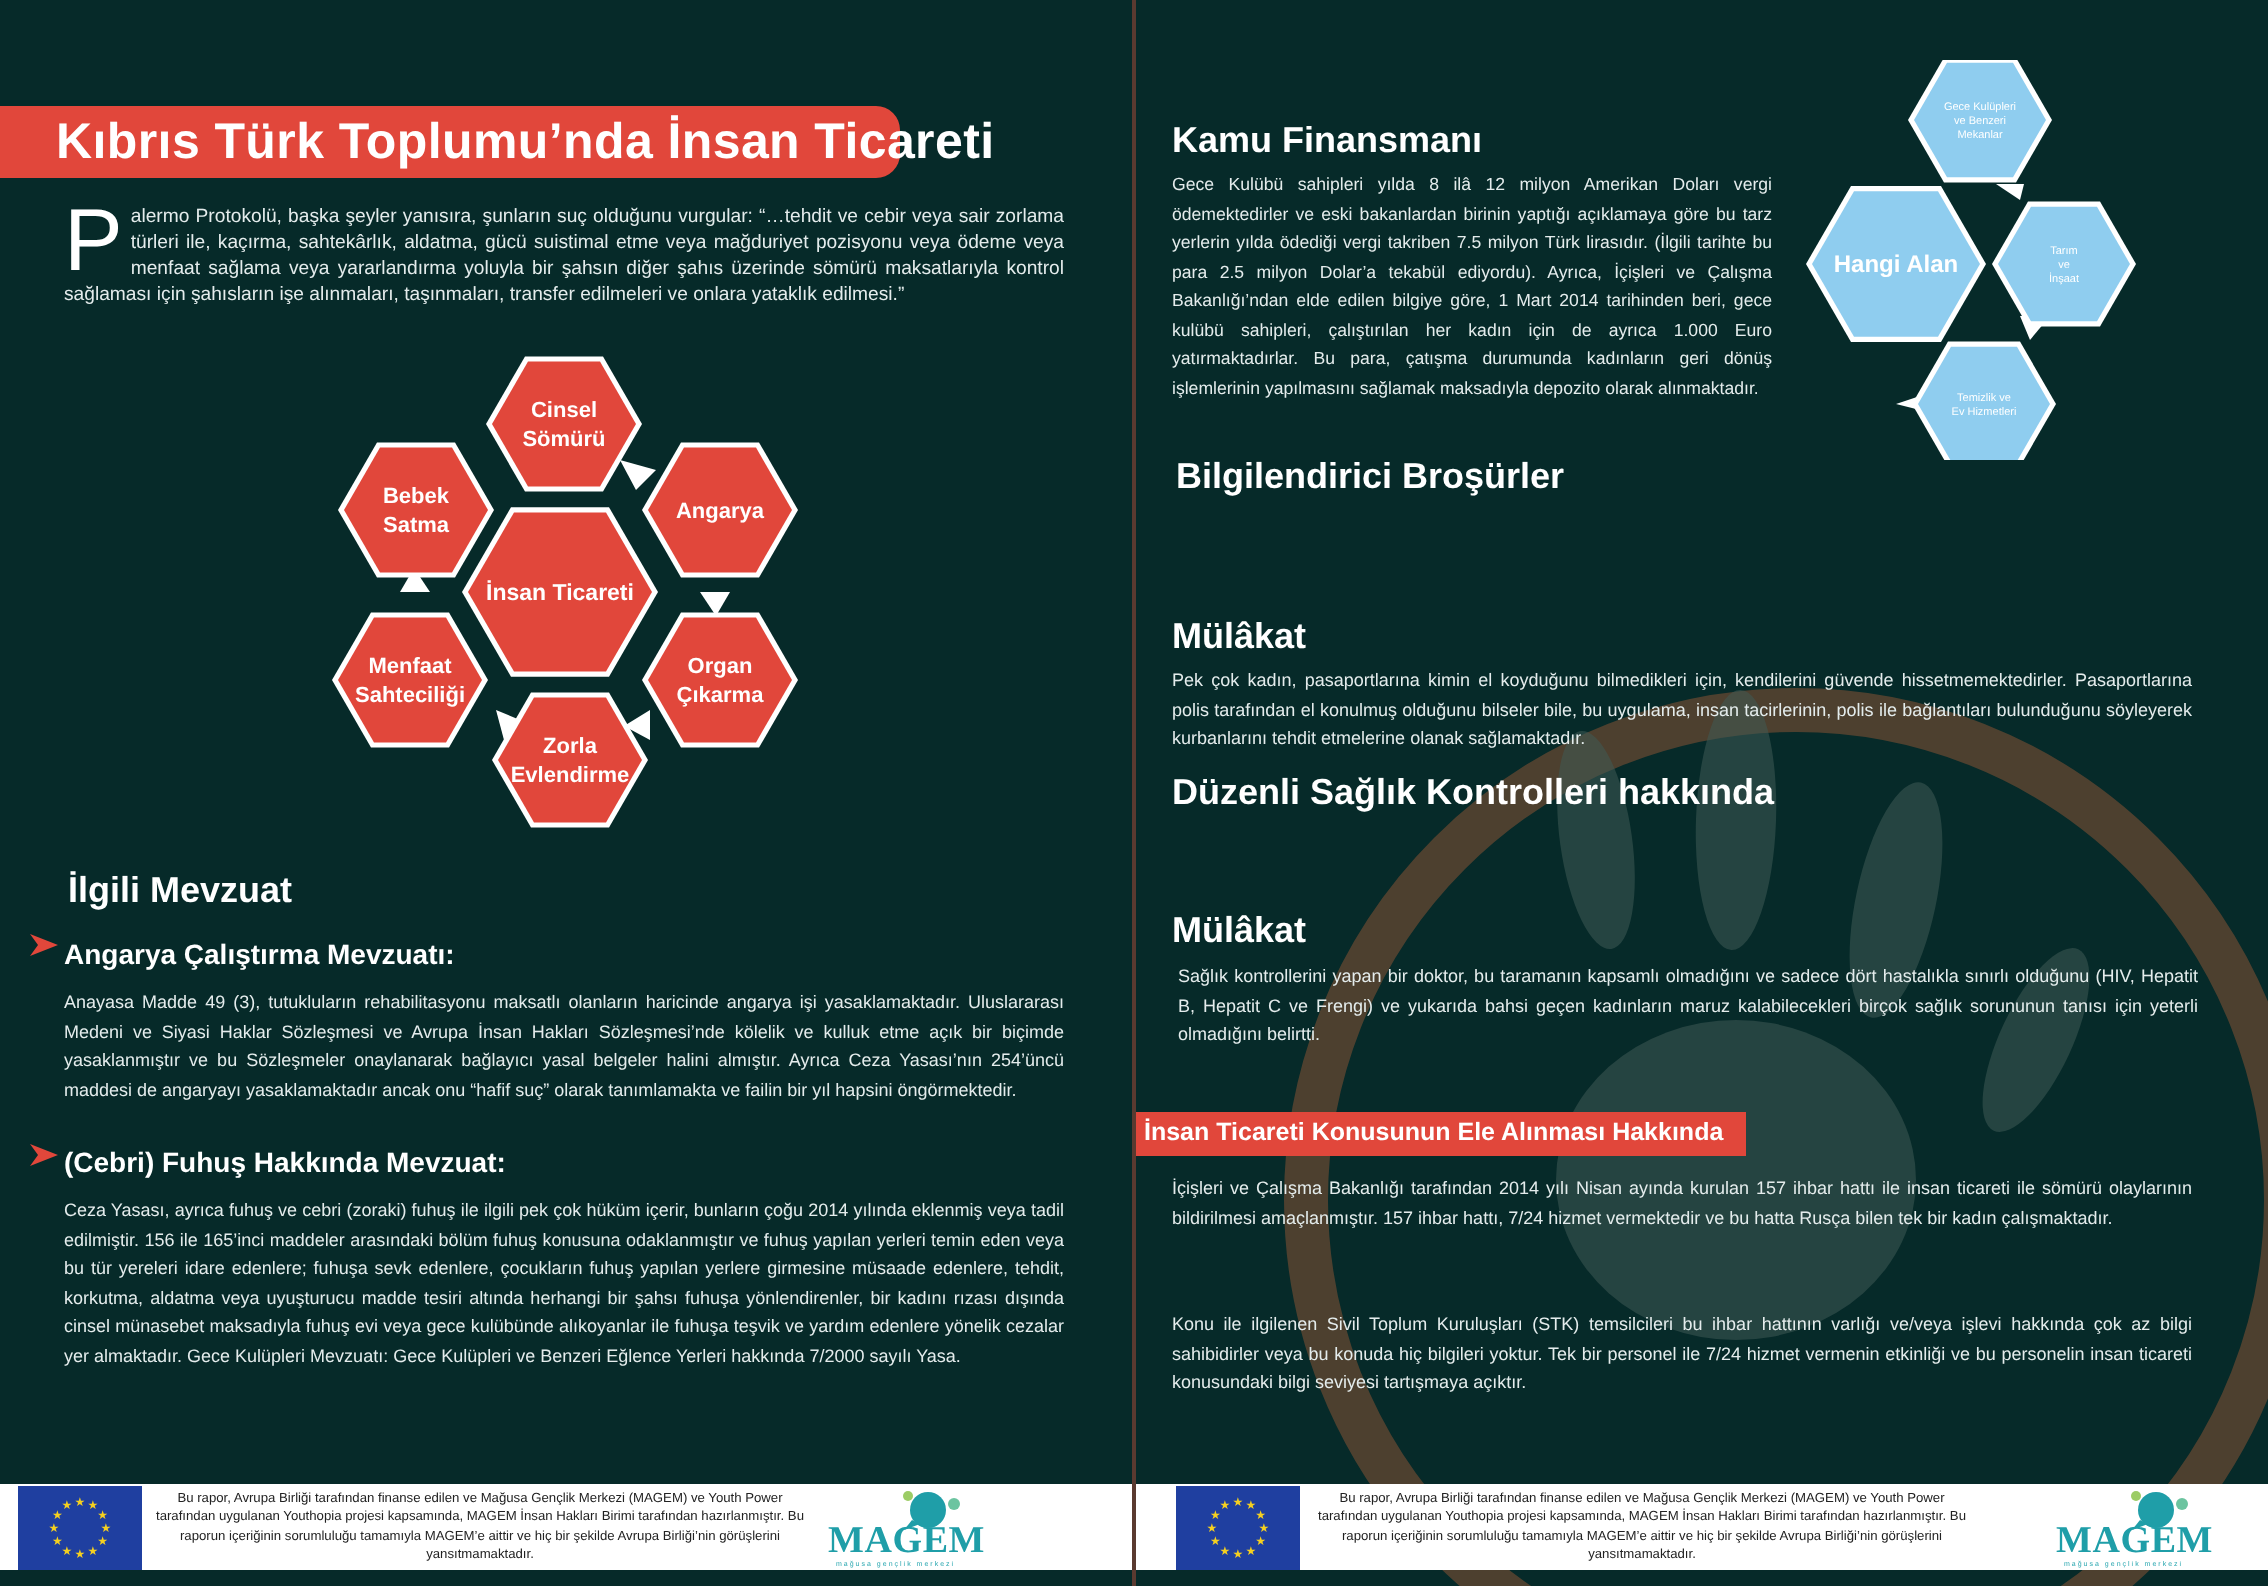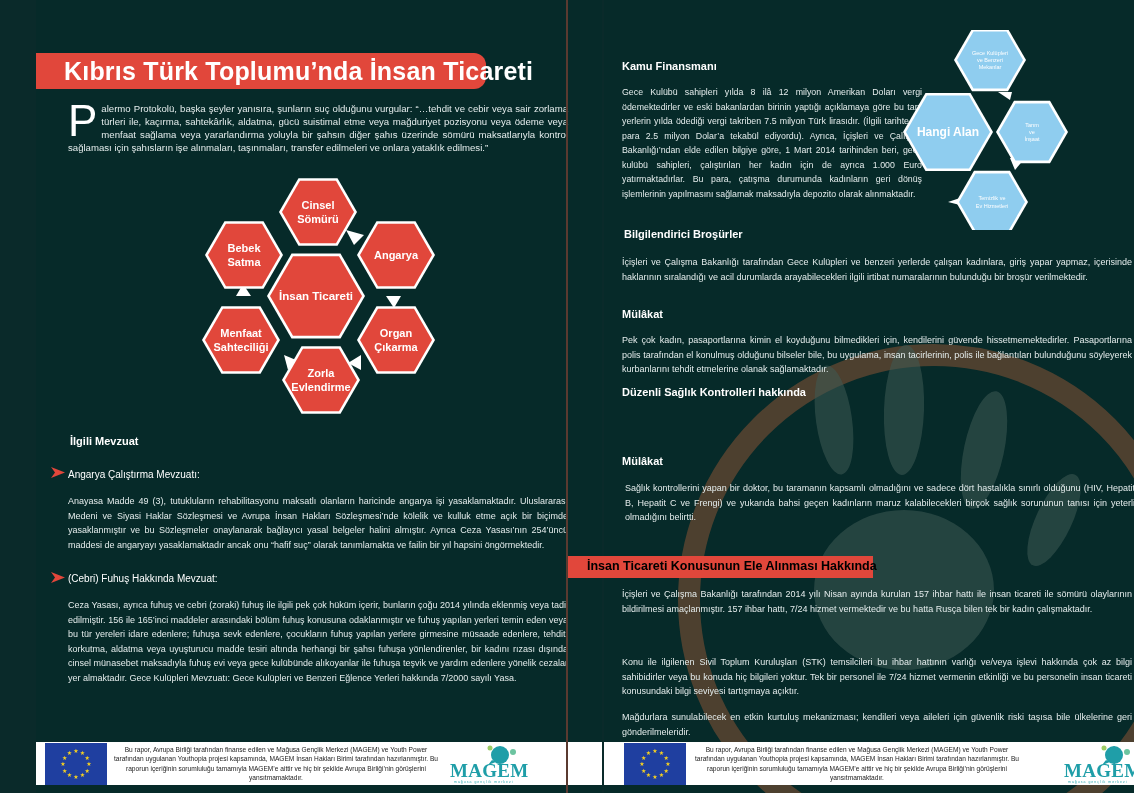--- a/index.html
+++ b/index.html
@@ -1,50 +1,50 @@
 <!DOCTYPE html>
 <html><head>
 <meta charset="utf-8">
 <style>
   * { box-sizing: border-box; margin: 0; padding: 0; }
   html, body { width: 1134px; height: 793px; overflow: hidden; background: #0a2a2a; }
   body { font-family: "Liberation Sans", "DejaVu Sans", sans-serif; color: #e8eeee; position: relative; }
-  .page { position: absolute; top: 0; height: 793px; background: #062a29; overflow: hidden; margin-left: 36px; }
+  .page { position: absolute; top: 0; height: 793px; background: #062a29; overflow: hidden; }
   #page-left { left: 0; width: 566px; }
   #page-right { left: 568px; width: 566px; }
   .gutter { position: absolute; left: 566px; top: 0; width: 2px; height: 793px; background: #5a3a30; }
 
   .title-bar { position: absolute; left: 0; top: 53px; width: 450px; height: 36px; background: #e1473b; border-radius: 0 12px 12px 0; }
   .title-bar h1 { position: absolute; left: 28px; top: 4px; font-size: 25px; font-weight: bold; color: #fff; letter-spacing: 0.2px; white-space: nowrap; }
 
   .intro { position: absolute; left: 32px; top: 102px; width: 500px; font-size: 9.6px; line-height: 13px; text-align: justify; color: #e4ecec; }
   .dropcap { float: left; font-size: 44px; line-height: 38px; margin: 0 4px 0 0; color: #fff; }
 
   .hex-diagram { position: absolute; left: 160px; top: 170px; width: 240px; height: 250px; text-align: center; }
   .hex-diagram svg { width: 100%; height: 100%; }
 
-  .h2 { position: absolute; font-size: 11px; font-weight: bold; color: #fff; white-space: nowrap; }
-  .sub { position: absolute; font-size: 10px; font-weight: normal; color: #fff; white-space: nowrap; }
+  .h2 { position: absolute; font-size: 18px; font-weight: bold; color: #fff; white-space: nowrap; }
+  .sub { position: absolute; font-size: 14px; font-weight: bold; color: #fff; white-space: nowrap; }
   .para { position: absolute; font-size: 9px; line-height: 14.5px; text-align: justify; color: #e4ecec; }
   .arrow { position: absolute; width: 14px; height: 11px; }
 
   .footer { position: absolute; top: 742px; height: 43px; background: #fff; }
   .footer .eu-flag { position: absolute; left: 9px; top: 1px; width: 62px; height: 42px; background: #1f3fa0; }
   .footer .note { position: absolute; left: 75px; top: 3px; width: 330px; font-size: 6.6px; line-height: 9.3px; color: #222; text-align: center; }
   .footer .magem { position: absolute; left: 412px; top: 2px; width: 110px; height: 40px; }
   .magem-word { position: absolute; left: 2px; top: 16px; font-family: "Liberation Serif", serif; font-weight: bold; font-size: 19px; color: #1f9ea8; letter-spacing: 0.3px; }
   .magem-sub { position: absolute; left: 6px; top: 36px; font-size: 3.5px; color: #2aa7b0; letter-spacing: 1px; white-space: nowrap; }
 
   .right-hex { position: absolute; left: 890px; top: 30px; width: 200px; height: 200px; }
   .right-hex svg { width: 100%; height: 100%; }
 
   .bg-art { position: absolute; left: 568px; top: 300px; width: 566px; height: 493px; pointer-events: none; }
 
   .red-banner { position: absolute; left: 568px; top: 556px; width: 305px; height: 22px; background: #e1473b; }
-  .red-banner span { position: absolute; left: 19px; top: 3px; font-size: 12.5px; font-weight: bold; color: #000000; white-space: nowrap; }
+  .red-banner span { position: absolute; left: 4px; top: 3px; font-size: 12.5px; font-weight: bold; color: #ffffff; white-space: nowrap; }
 </style>
 </head>
 <body>
 
 <div class="page" id="page-left">
   <div class="title-bar">
     <h1>Kıbrıs Türk Toplumu’nda İnsan Ticareti</h1>
   </div>
 
   <div class="intro">
@@ -162,33 +162,31 @@
       <ellipse cx="380" cy="150" rx="20" ry="60" transform="rotate(12 380 150)"></ellipse>
       <ellipse cx="450" cy="220" rx="18" ry="50" transform="rotate(25 450 220)"></ellipse>
       <ellipse cx="300" cy="290" rx="90" ry="80"></ellipse>
     </g>
   </svg>
 
   <div class="h2" style="left:18px; top:60px;">Kamu Finansmanı</div>
   <div class="para" style="left:18px; top:85px; width:300px; font-size:8.8px;">Gece Kulübü sahipleri yılda 8 ilâ 12 milyon Amerikan Doları vergi ödemektedirler ve eski bakanlardan birinin yaptığı açıklamaya göre bu tarz yerlerin yılda ödediği vergi takriben 7.5 milyon Türk lirasıdır. (İlgili tarihte bu para 2.5 milyon Dolar’a tekabül ediyordu). Ayrıca, İçişleri ve Çalışma Bakanlığı’ndan elde edilen bilgiye göre, 1 Mart 2014 tarihinden beri, gece kulübü sahipleri, çalıştırılan her kadın için de ayrıca 1.000 Euro yatırmaktadırlar. Bu para, çatışma durumunda kadınların geri dönüş işlemlerinin yapılmasını sağlamak maksadıyla depozito olarak alınmaktadır.</div>
 
   <div class="h2" style="left:20px; top:228px;">Bilgilendirici Broşürler</div>
-  <div class="para" style="left:18px; top:255px; width:510px;">İçişleri ve Çalışma Bakanlığı tarafından Gece Kulüpleri ve benzeri yerlerde çalışan kadınlara, giriş yapar yapmaz, içerisinde haklarının sıralandığı ve acil durumlarda arayabilecekleri ilgili irtibat numaralarının bulunduğu bir broşür verilmektedir.</div>
 
   <div class="h2" style="left:18px; top:308px;">Mülâkat</div>
   <div class="para" style="left:18px; top:333px; width:510px;">Pek çok kadın, pasaportlarına kimin el koyduğunu bilmedikleri için, kendilerini güvende hissetmemektedirler. Pasaportlarına polis tarafından el konulmuş olduğunu bilseler bile, bu uygulama, insan tacirlerinin, polis ile bağlantıları bulunduğunu söyleyerek kurbanlarını tehdit etmelerine olanak sağlamaktadır.</div>
 
   <div class="h2" style="left:18px; top:386px;">Düzenli Sağlık Kontrolleri hakkında</div>
 
   <div class="h2" style="left:18px; top:455px;">Mülâkat</div>
   <div class="para" style="left:21px; top:481px; width:510px;">Sağlık kontrollerini yapan bir doktor, bu taramanın kapsamlı olmadığını ve sadece dört hastalıkla sınırlı olduğunu (HIV, Hepatit B, Hepatit C ve Frengi) ve yukarıda bahsi geçen kadınların maruz kalabilecekleri birçok sağlık sorununun tanısı için yeterli olmadığını belirtti.</div>
 
   <div class="para" style="left:18px; top:587px; width:510px;">İçişleri ve Çalışma Bakanlığı tarafından 2014 yılı Nisan ayında kurulan 157 ihbar hattı ile insan ticareti ile sömürü olaylarının bildirilmesi amaçlanmıştır. 157 ihbar hattı, 7/24 hizmet vermektedir ve bu hatta Rusça bilen tek bir kadın çalışmaktadır.</div>
   <div class="para" style="left:18px; top:655px; width:510px;">Konu ile ilgilenen Sivil Toplum Kuruluşları (STK) temsilcileri bu ihbar hattının varlığı ve/veya işlevi hakkında çok az bilgi sahibidirler veya bu konuda hiç bilgileri yoktur. Tek bir personel ile 7/24 hizmet vermenin etkinliği ve bu personelin insan ticareti konusundaki bilgi seviyesi tartışmaya açıktır.</div>
-  <div class="para" style="left:18px; top:710px; width:510px;">Mağdurlara sunulabilecek en etkin kurtuluş mekanizması; kendileri veya aileleri için güvenlik riski taşısa bile ülkelerine geri gönderilmeleridir.</div>
 
   <div class="footer" style="left:0; width:566px;">
     <div class="eu-flag" style="left:20px;">
       <svg width="62" height="42" viewBox="0 0 62 42">
           <g id="stars-right">
             <text x="44" y="23" text-anchor="middle" font-size="6" fill="#f5d020">★</text>
             <text x="42.258330249197705" y="29.5" text-anchor="middle" font-size="6" fill="#f5d020">★</text>
             <text x="37.5" y="34.2583302491977" text-anchor="middle" font-size="6" fill="#f5d020">★</text>
             <text x="31" y="36" text-anchor="middle" font-size="6" fill="#f5d020">★</text>
             <text x="24.500000000000004" y="34.258330249197705" text-anchor="middle" font-size="6" fill="#f5d020">★</text>

